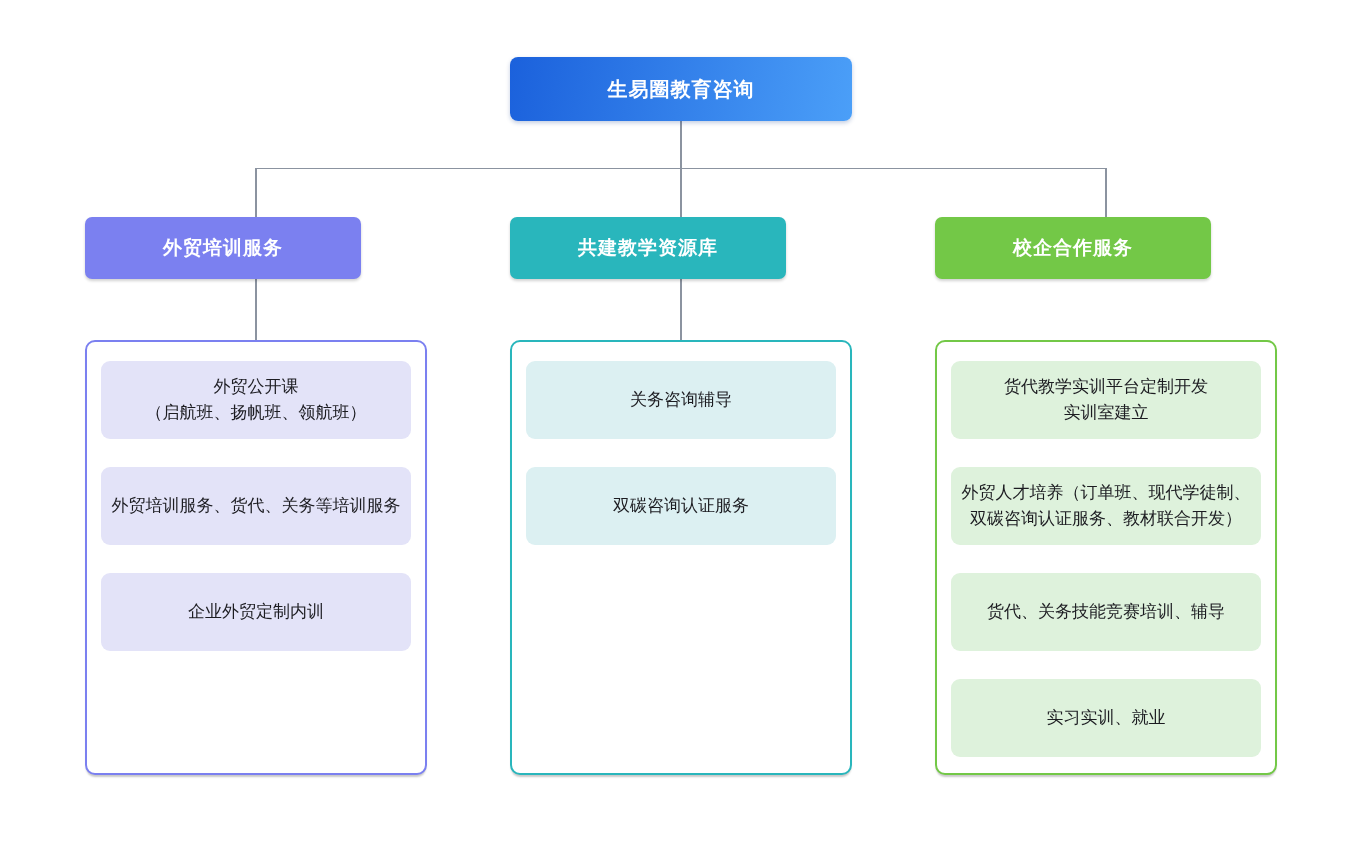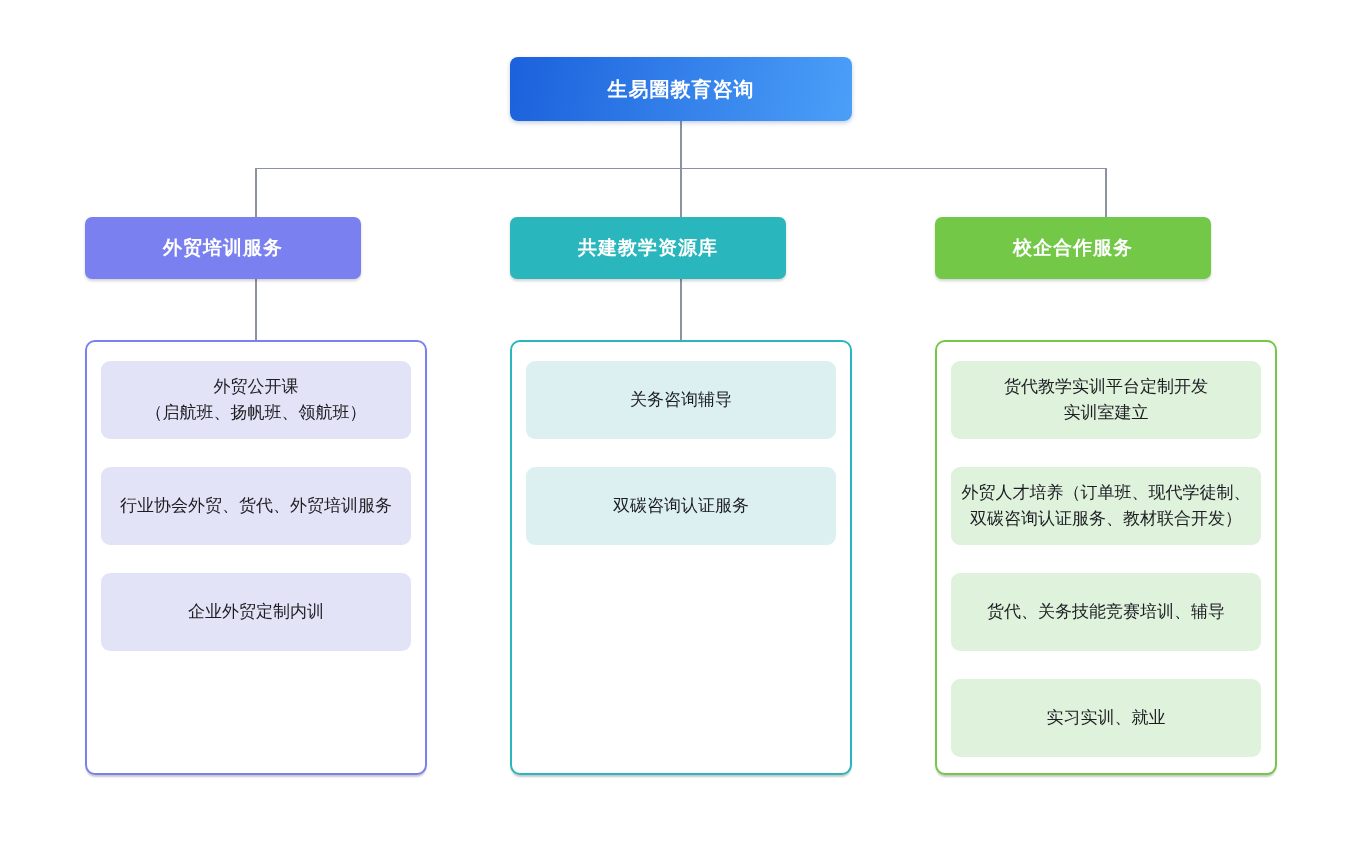--- a/index.html
+++ b/index.html
@@ -93,21 +93,21 @@
   <div class="line v line-head-left"></div>
   <div class="line v line-head-middle"></div>
 
   <div class="root-node">生易圈教育咨询</div>
 
   <div class="col-0" style="--accent: #7b80f0; --light: #e3e3f8;">
     <div class="branch-header">外贸培训服务</div>
     <div class="branch-container">
         <div class="service-item">外贸公开课
 （启航班、扬帆班、领航班）</div>
-        <div class="service-item">行业协会外贸、货代、外贸培训服务</div>
+        <div class="service-item">外贸培训服务、货代、关务等培训服务</div>
         <div class="service-item">企业外贸定制内训</div>
       </div>
   </div>
 
   <div class="col-1" style="--accent: #29b6bc; --light: #dcf0f2;">
     <div class="branch-header">共建教学资源库</div>
     <div class="branch-container">
         <div class="service-item">关务咨询辅导</div>
         <div class="service-item">双碳咨询认证服务</div>
       </div>

